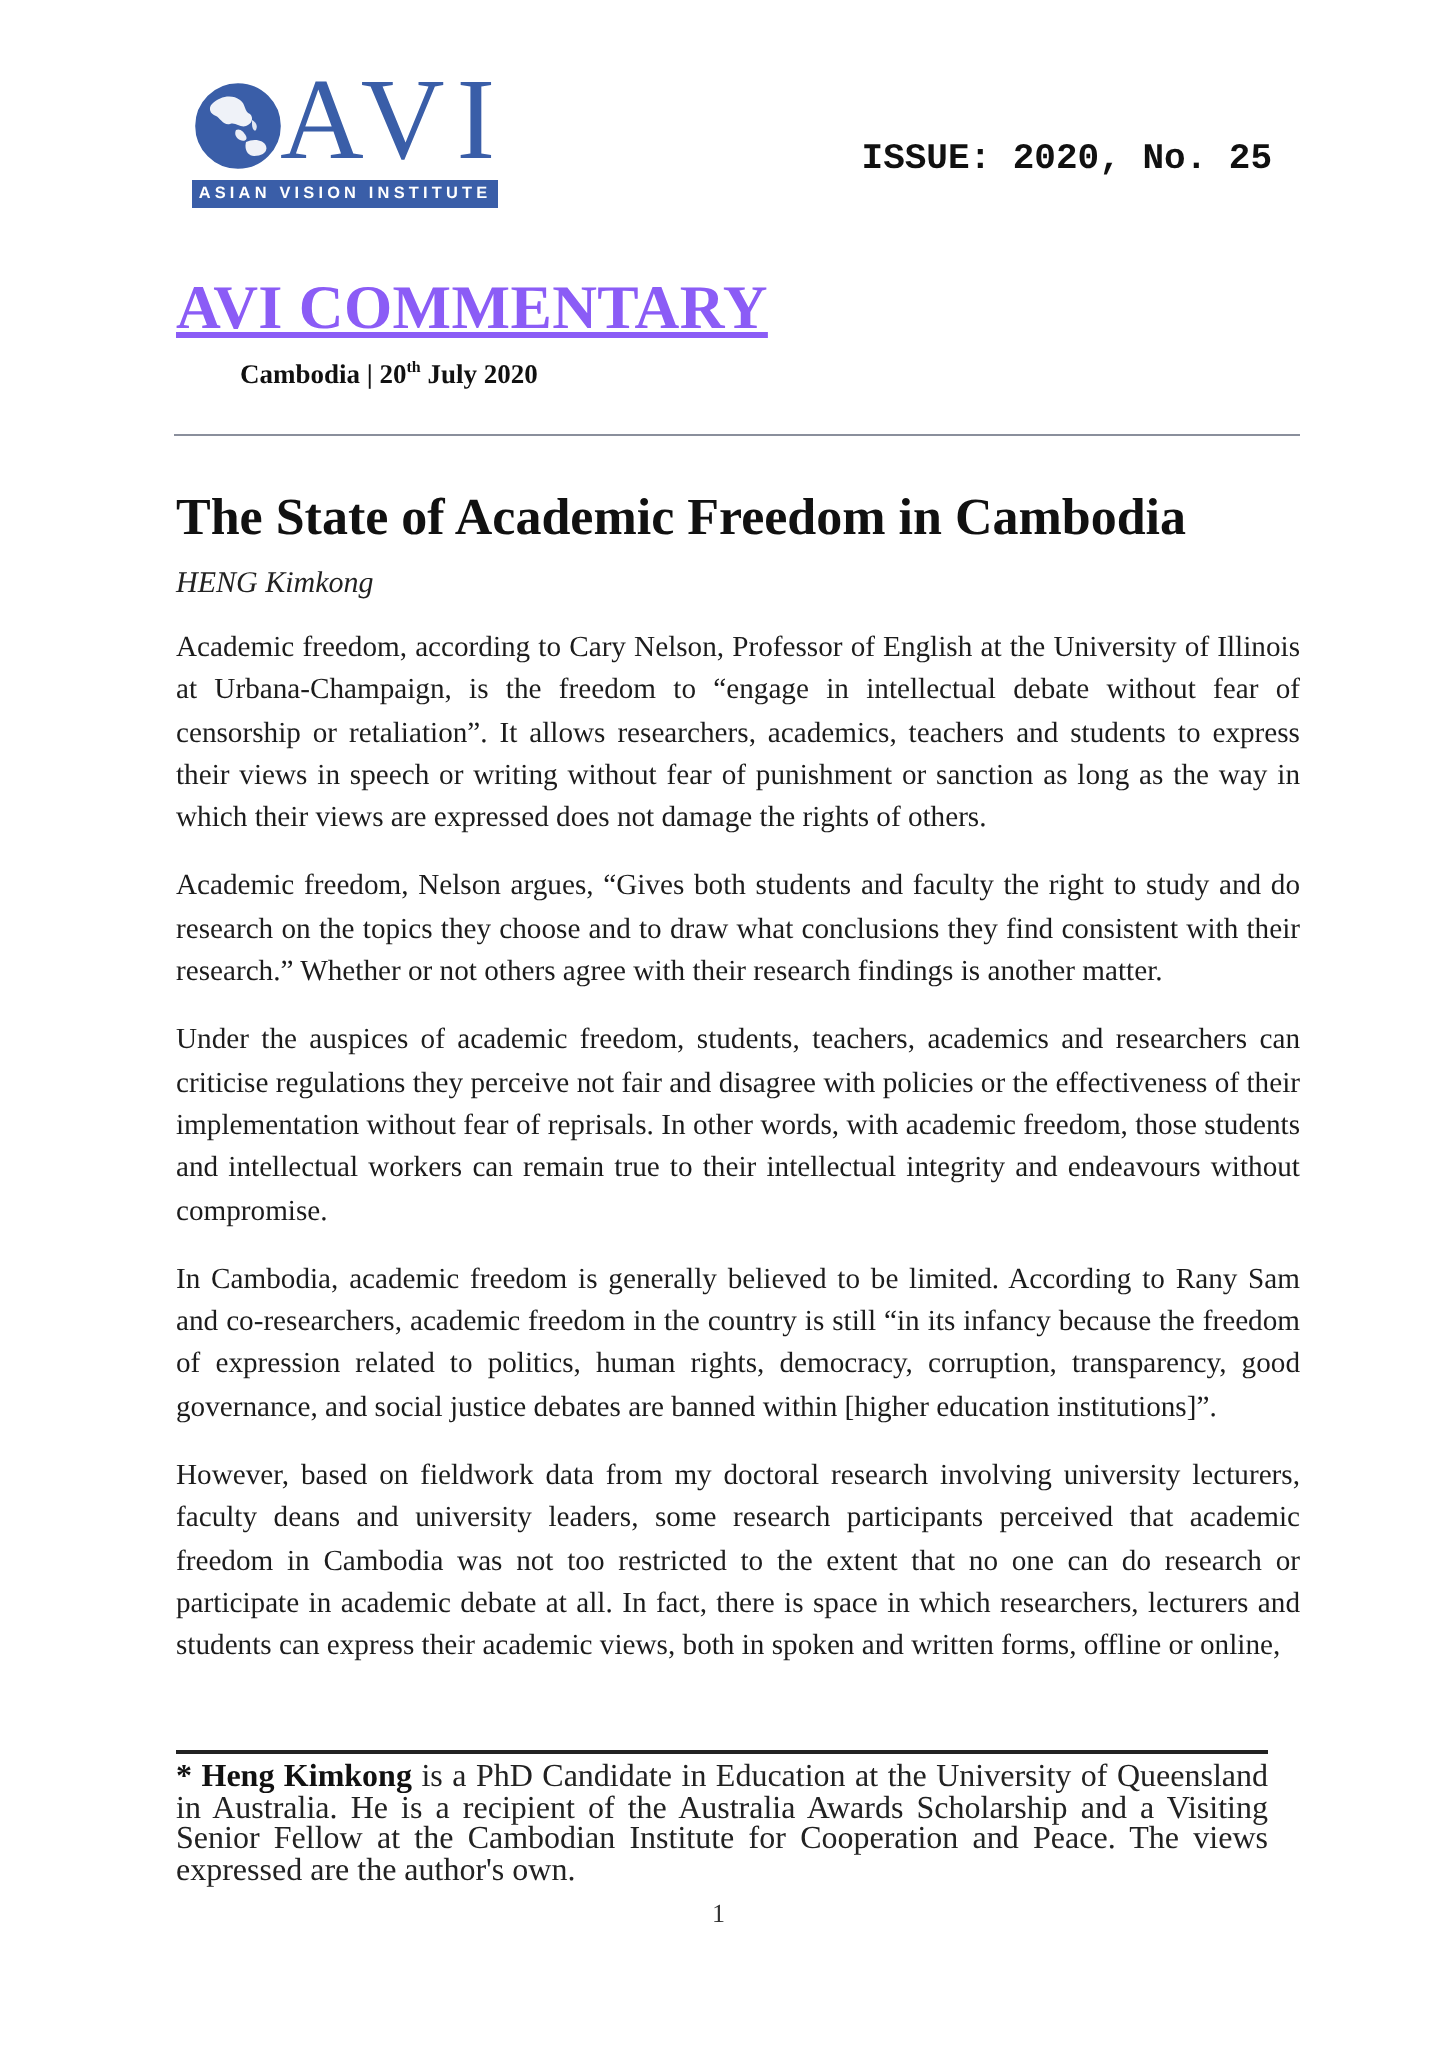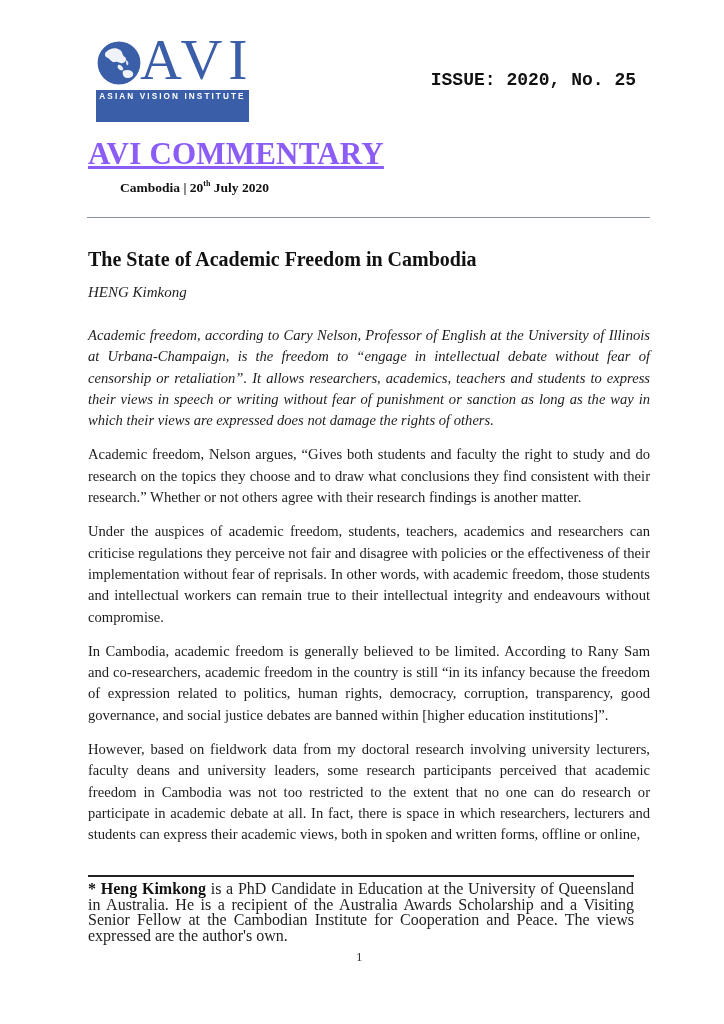--- a/index.html
+++ b/index.html
@@ -2,34 +2,34 @@
 <html><head>
 <meta charset="utf-8">
 <style>
   html, body { margin: 0; padding: 0; background: #ffffff; }
   body { width: 724px; height: 1024px; position: relative; overflow: hidden;
          font-family: "Liberation Serif", serif; color: #1a1a1a; }
   .logo { position: absolute; left: 96px; top: 38px; width: 154px; height: 70px; }
   .logo .globe { position: absolute; left: 0; top: 2px; width: 46px; height: 46px; }
   .logo .wordmark { position: absolute; left: 44px; top: -8px; font-family: "Liberation Serif", serif;
          font-size: 58px; color: #3a5ea8; letter-spacing: 6px; line-height: 60px; }
-  .logo .band { position: absolute; left: 0; top: 52px; width: 153px; height: 32px; background: #3a5ea8;
+  .logo .band { position: absolute; left: 0; top: 52px; width: 153px; height: 14px; background: #3a5ea8;
          color: #ffffff; font-family: "Liberation Sans", sans-serif; font-weight: bold; font-size: 8.2px;
          letter-spacing: 2.1px; line-height: 14px; text-align: center; }
   .issue { position: absolute; right: 88px; top: 70px; font-weight: bold; font-size: 18px; color: #111; font-family: Liberation Mono, monospace; }
   .title { position: absolute; left: 88px; top: 136px; font-size: 31px; font-weight: bold; color: #8b5cf6;
            letter-spacing: 0.2px; text-decoration: underline; }
   .dateline { position: absolute; left: 88px; top: 179px; font-size: 13.5px; font-weight: bold; color: #111; margin-left: 32px; }
   .dateline sup { font-size: 8px; }
   .hr-top { position: absolute; left: 87px; top: 217px; width: 563px; height: 1px; background: #8a8f9c; }
   .article { position: absolute; left: 88px; top: 247px; width: 562px; }
-  .article h1 { margin: 0; font-size: 20px; font-weight: bold; color: #111; line-height: 24px; }
+  .article h1 { margin: 0; font-size: 26px; font-weight: bold; color: #111; line-height: 24px; }
   .author { margin-top: 12px; font-style: italic; font-size: 15px; line-height: 18px; color: #222; }
   .article p { margin: 13px 0 0 0; font-size: 14.6px; line-height: 21.3px; text-align: justify; color: #1c1c1c; }
-  .article p.first { margin-top: 24px; font-style: italic; }
+  .article p.first { margin-top: 13px; }
   .hr-foot { position: absolute; left: 88px; top: 875px; width: 546px; height: 2px; background: #222; }
   .footnote { position: absolute; left: 88px; top: 881px; width: 546px; font-size: 16px; line-height: 15.5px;
               text-align: justify; color: #222; }
   .footnote b { color: #111; }
   .pagenum { position: absolute; left: 356px; top: 949px; font-size: 13px; color: #333; }
 </style>
 </head>
 <body>
 
 <div class="logo">

